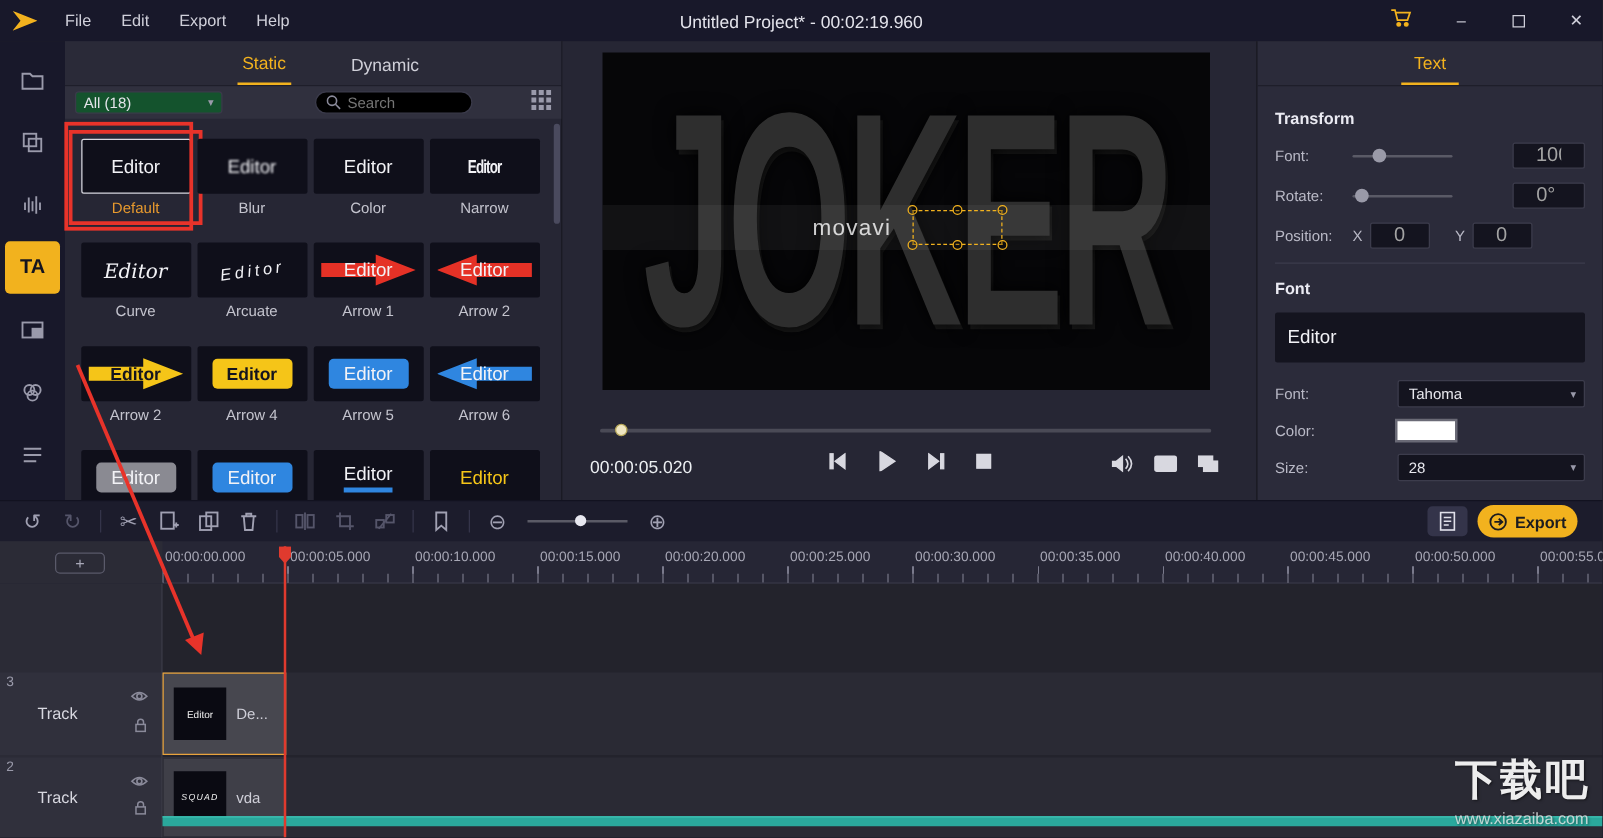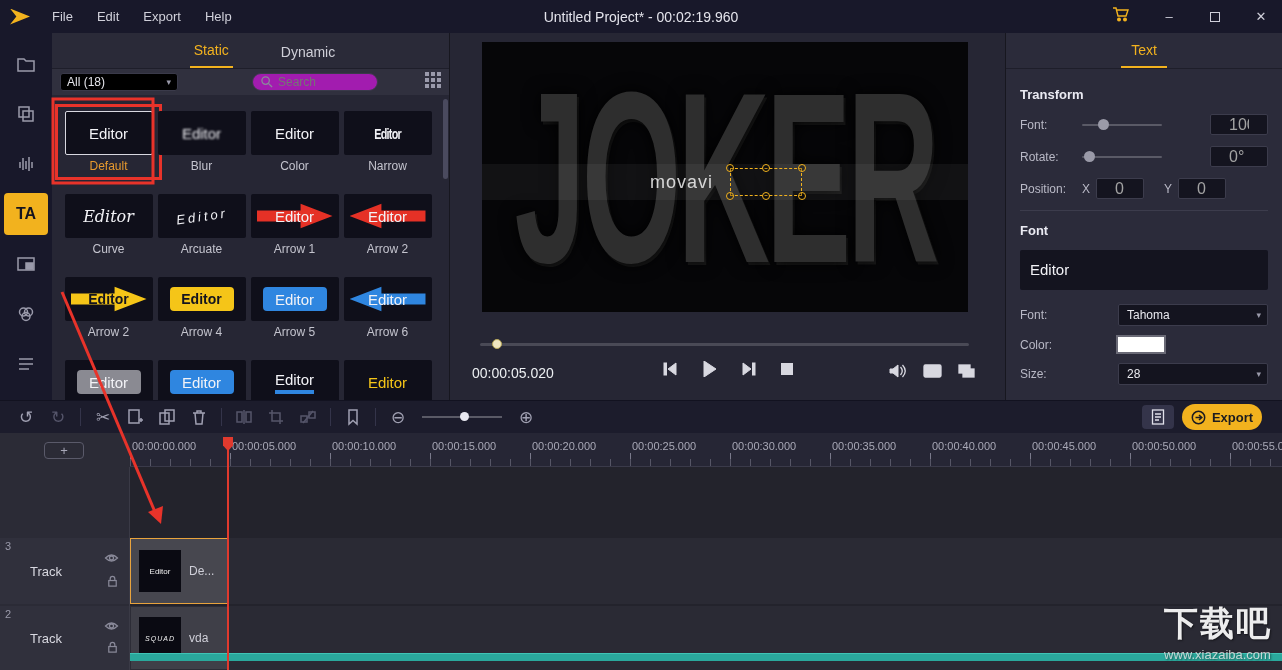--- a/index.html
+++ b/index.html
@@ -30,25 +30,25 @@
   .rail-ta { font-weight:bold; font-size:16px; color:#14141f; }
 
   
   .library { left:52px; top:33px; width:398px; height:367px; background:#262634; border-right:1px solid #17171f; }
   .lib-tabs { height:36px; display:flex; justify-content:center; align-items:flex-end; gap:44px;
               background:#2a2a38; border-bottom:1px solid #1e1e2a;padding-left:28px; }
   .lib-tab { font-size:14px; padding:0 4px 8px 4px; color:#cfcfd8; }
   .lib-tab.active { color:#f2b21e; border-bottom:2px solid #f2b21e; }
   .filter-row { position:absolute; left:0; top:36px; width:100%; height:26px; background:#30303e;
                 display:flex; align-items:center; padding:0 8px; gap:10px; }
-  .dropdown { height:18px; background:#000000; border:1px solid #3a3a4a; border-radius:3px;
+  .dropdown { height:18px; background:#14532d; border:1px solid #3a3a4a; border-radius:3px;
               display:flex; align-items:center; font-size:12px; color:#e4e4ea; padding:0 6px; gap:2px; }
   .dd-all { width:118px; }
   .chev { font-size:9px; color:#9a9aaa; margin-left:auto; }
-  .search-pill { margin-left:64px; width:126px; height:18px; background:#a21caf; border:1px solid #3a3a4a;
+  .search-pill { margin-left:64px; width:126px; height:18px; background:#000000; border:1px solid #3a3a4a;
                  border-radius:9px; display:flex; align-items:center; padding:0 8px; gap:5px; }
   .search-pill input { background:transparent; border:none; outline:none; color:#c8c8d2;
                        font-size:12px; width:80px; font-family:"Liberation Sans",sans-serif; }
   .grid-ic { margin-left:auto; }
   .tiles { position:absolute; left:0; top:62px; width:392px; height:305px; overflow:hidden;
            display:grid; grid-template-columns:repeat(4,1fr); row-gap:21px; padding:16px 10px 0 10px; }
   .cell { display:flex; flex-direction:column; align-items:center; }
   .cell.selected { outline:3px solid #e8332a; outline-offset:4px; }
   .tbox { width:88px; height:44px; background:#0f0f1a; border-radius:2px; position:relative;
           display:flex; align-items:center; justify-content:center; }

